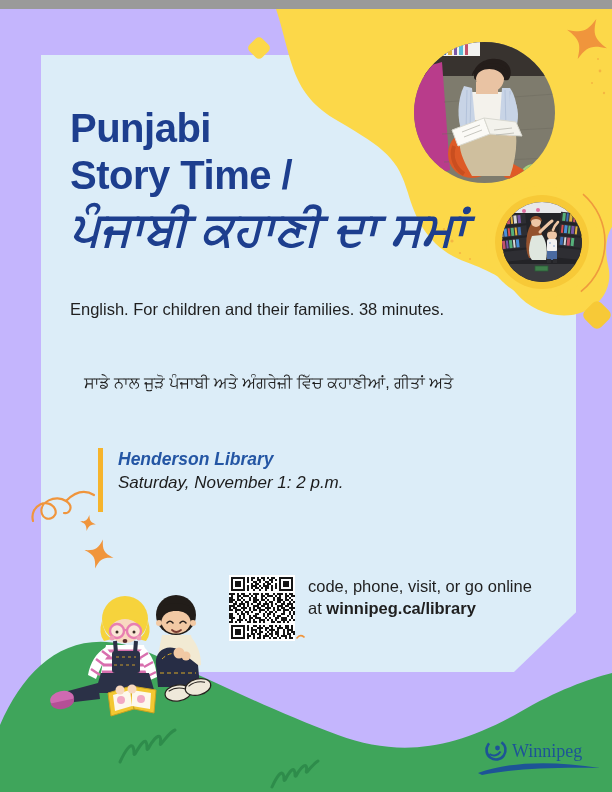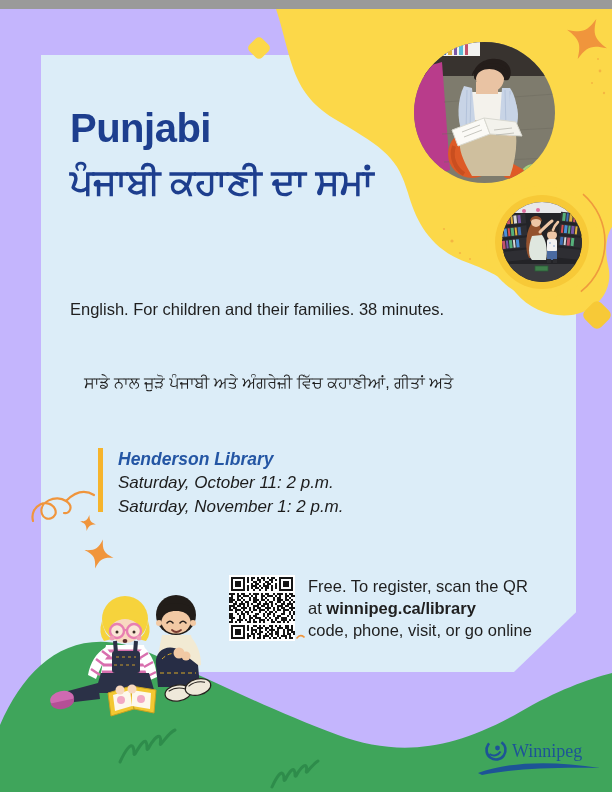--- a/index.html
+++ b/index.html
@@ -8,21 +8,21 @@
     overflow:hidden;font-family:"Liberation Sans",sans-serif;
     margin:9px auto;
   }
   .abs{position:absolute;}
   .panel{
     left:41px;top:46px;width:535px;height:617px;background:#dcedf8;
     clip-path:polygon(0 0,100% 0,100% 90.3%,88.4% 100%,0 100%);
   }
   .title{left:70px;top:96px;color:#1d3e8e;font-weight:bold;line-height:47px;}
   .title .en{font-size:40px;letter-spacing:-0.5px;}
-  .title .pa{font-size:36px;margin-top:6px;}
+  .title .pa{font-size:47px;margin-top:6px;font-style:italic;}
   .intro-en{left:70px;top:288px;color:#1f1f1f;font-size:16.5px;line-height:25px;}
   .intro-pa{left:84px;top:362px;color:#1f1f1f;font-size:16px;line-height:24px;}
   .intro-en div,.intro-pa div{white-space:nowrap;}
   .schedule{left:98px;top:439px;display:flex;font-style:italic;}
   .schedule .bar{width:5px;height:64px;background:#f6b42c;margin-right:15px;flex:none;}
   .schedule .lib{color:#2456a4;font-weight:bold;font-size:17.5px;line-height:23px;}
   .schedule .date{color:#1c1c1c;font-size:17px;line-height:23.5px;white-space:nowrap;}
   .register{left:308px;top:566px;color:#1f1f1f;font-size:16.5px;line-height:22px;}
   .register div{white-space:nowrap;}
   .register b{font-weight:bold;}
@@ -223,36 +223,36 @@
       <circle cx="48" cy="41" r="0.8" fill="#7a9bc8"></circle>
         <circle cx="52" cy="44" r="0.8" fill="#7a9bc8"></circle>
       <rect x="45" y="49" width="10" height="9" fill="#4a6aa0"></rect>
       <rect x="45" y="57" width="4" height="4" fill="#2c2c30"></rect>
         <rect x="51" y="57" width="4" height="4" fill="#2c2c30"></rect>
     </g>
   </svg>
 
   <div class="abs title">
     <div class="en">Punjabi</div>
+    <div class="en">Story Time /</div>
     <div class="pa">ਪੰਜਾਬੀ ਕਹਾਣੀ ਦਾ ਸਮਾਂ</div>
   </div>
 
   <div class="abs intro-en">
     <div>English. For children and their families. 38 minutes.</div>
   </div>
 
   <div class="abs intro-pa">
     <div>ਸਾਡੇ ਨਾਲ ਜੁੜੋ ਪੰਜਾਬੀ ਅਤੇ ਅੰਗਰੇਜ਼ੀ ਵਿੱਚ ਕਹਾਣੀਆਂ, ਗੀਤਾਂ ਅਤੇ</div>
   </div>
 
   <div class="abs schedule">
     <div class="bar"></div>
     <div>
       <div class="lib">Henderson Library</div>
-      <div class="date">Saturday, October 11: 2 p.m.</div>
       <div class="date">Saturday, November 1: 2 p.m.</div>
     </div>
   </div>
 
   <div class="abs qr-tile">
     <svg width="66" height="66" viewBox="0 0 33 33">
       <rect width="33" height="33" fill="#ffffff"></rect>
       <g stroke="#151515" stroke-width="1">
         <line x1="9" y1="1.5" x2="24" y2="1.5" stroke-dasharray="1 1 2 1"></line>
         <line x1="9" y1="2.5" x2="24" y2="2.5" stroke-dasharray="2 1 1 2" stroke-dashoffset="1"></line>
@@ -292,23 +292,22 @@
           <rect x="26" y="2" width="5" height="5" fill="#ffffff"></rect>
           <rect x="27" y="3" width="3" height="3" fill="#151515"></rect>
         <rect x="1" y="25" width="7" height="7" fill="#151515"></rect>
           <rect x="2" y="26" width="5" height="5" fill="#ffffff"></rect>
           <rect x="3" y="27" width="3" height="3" fill="#151515"></rect>
       </g>
     </svg>
   </div>
 
   <div class="abs register">
-    <div>Free. To register, scan the QR</div>
+    <div>code, phone, visit, or go online</div>
     <div><span>at </span><b>winnipeg.ca/library</b></div>
-    <div>code, phone, visit, or go online</div>
   </div>
 
   <svg class="abs" style="left:28px;top:578px" width="215" height="160" viewBox="0 0 215 160">
 
     <path d="M70,96 L40,104 L38,116 L72,112 Z" fill="#2b3147"></path>
     <g transform="rotate(-12 34 112)">
       <ellipse cx="34" cy="112" rx="12" ry="8" fill="#cf6ab1"></ellipse>
       <path d="M22,114 a12,8 0 0,0 24,0 Z" fill="#b44f96"></path>
     </g>
 

